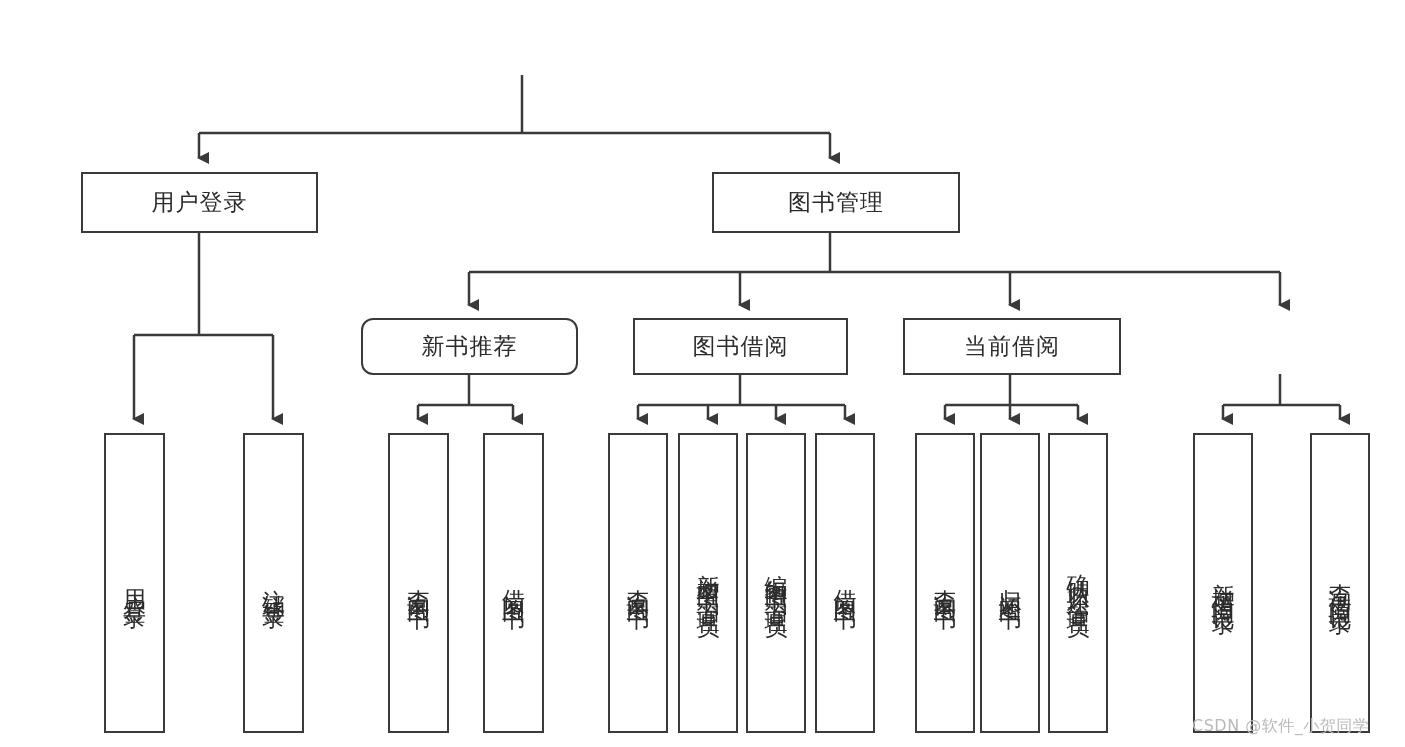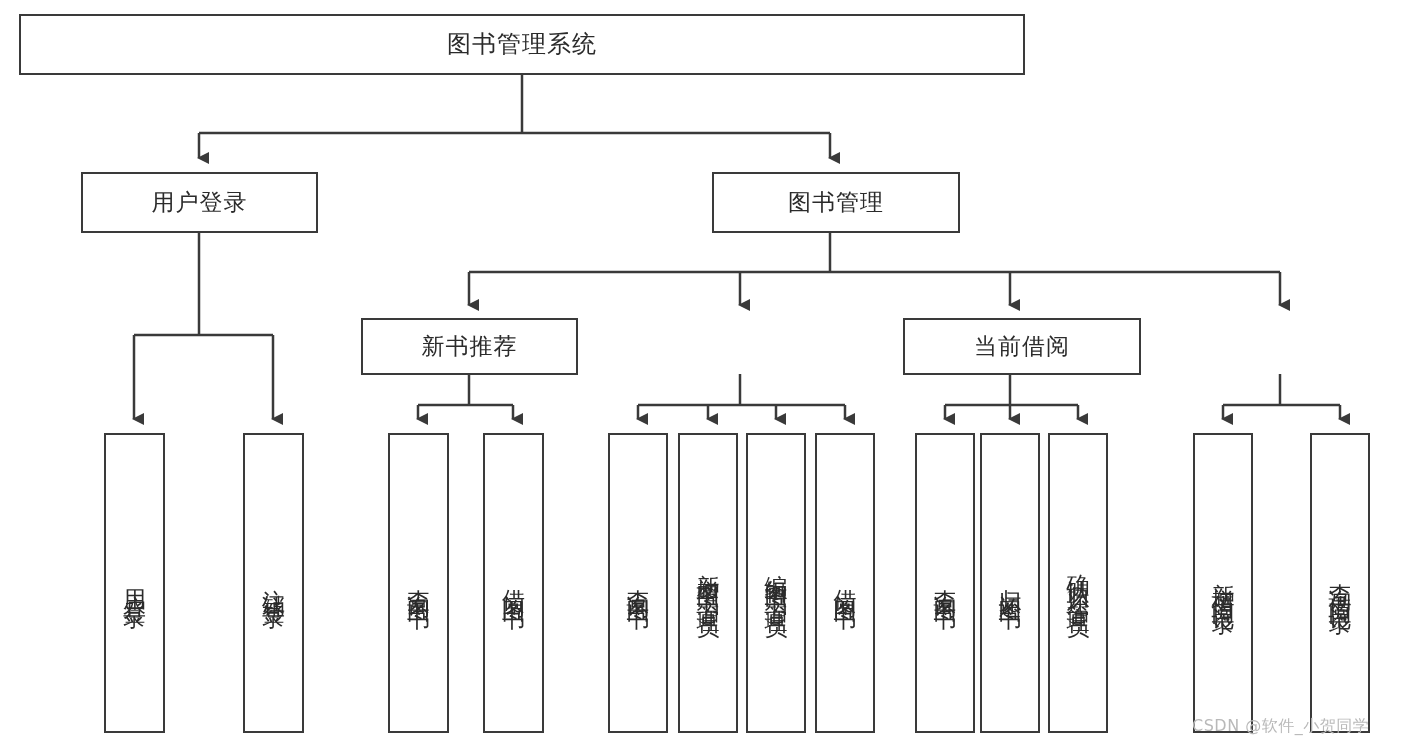--- a/index.html
+++ b/index.html
@@ -110,27 +110,27 @@
       <path d="M 1010 405 L 1010 419" marker-end="url(#arrow)"></path>
       <path d="M 1078 405 L 1078 419" marker-end="url(#arrow)"></path>
 
       <path d="M 1280 374 L 1280 405"></path>
       <path d="M 1223 405 L 1340 405"></path>
       <path d="M 1223 405 L 1223 419" marker-end="url(#arrow)"></path>
       <path d="M 1340 405 L 1340 419" marker-end="url(#arrow)"></path>
     </g>
   </svg>
 
-  <div class="node horiz root" style="left:19px; top:14px; width:1006px; height:61px;">图书管理系统</div>
 
   <div class="node horiz" style="left:81px; top:172px; width:237px; height:61px;">用户登录</div>
   <div class="node horiz" style="left:712px; top:172px; width:248px; height:61px;">图书管理</div>
 
-  <div class="node horiz" style="left:361px; top:318px; width:217px; height:57px;">新书推荐</div>
-  <div class="node horiz" style="left:903px; top:318px; width:238px; height:57px;">当前借阅</div>
+  <div class="node horiz" style="left:361px; top:318px; width:217px; height:57px;border-radius:12px;">新书推荐</div>
+  <div class="node horiz" style="left:633px; top:318px; width:215px; height:57px;">图书借阅</div>
+  <div class="node horiz" style="left:903px; top:318px; width:218px; height:57px;">当前借阅</div>
 
   <div class="node vert" style="left:104px; top:433px; width:61px; height:300px;">用户登录</div>
   <div class="node vert" style="left:243px; top:433px; width:61px; height:300px;">注销登录</div>
 
   <div class="node vert" style="left:388px; top:433px; width:61px; height:300px;">查询图书</div>
   <div class="node vert" style="left:483px; top:433px; width:61px; height:300px;">借阅图书</div>
 
   <div class="node vert" style="left:608px; top:433px; width:60px; height:300px;">查询图书</div>
   <div class="node vert" style="left:678px; top:433px; width:60px; height:300px;">新增图书（管理员）</div>
   <div class="node vert" style="left:746px; top:433px; width:60px; height:300px;">编辑图书（管理员）</div>

